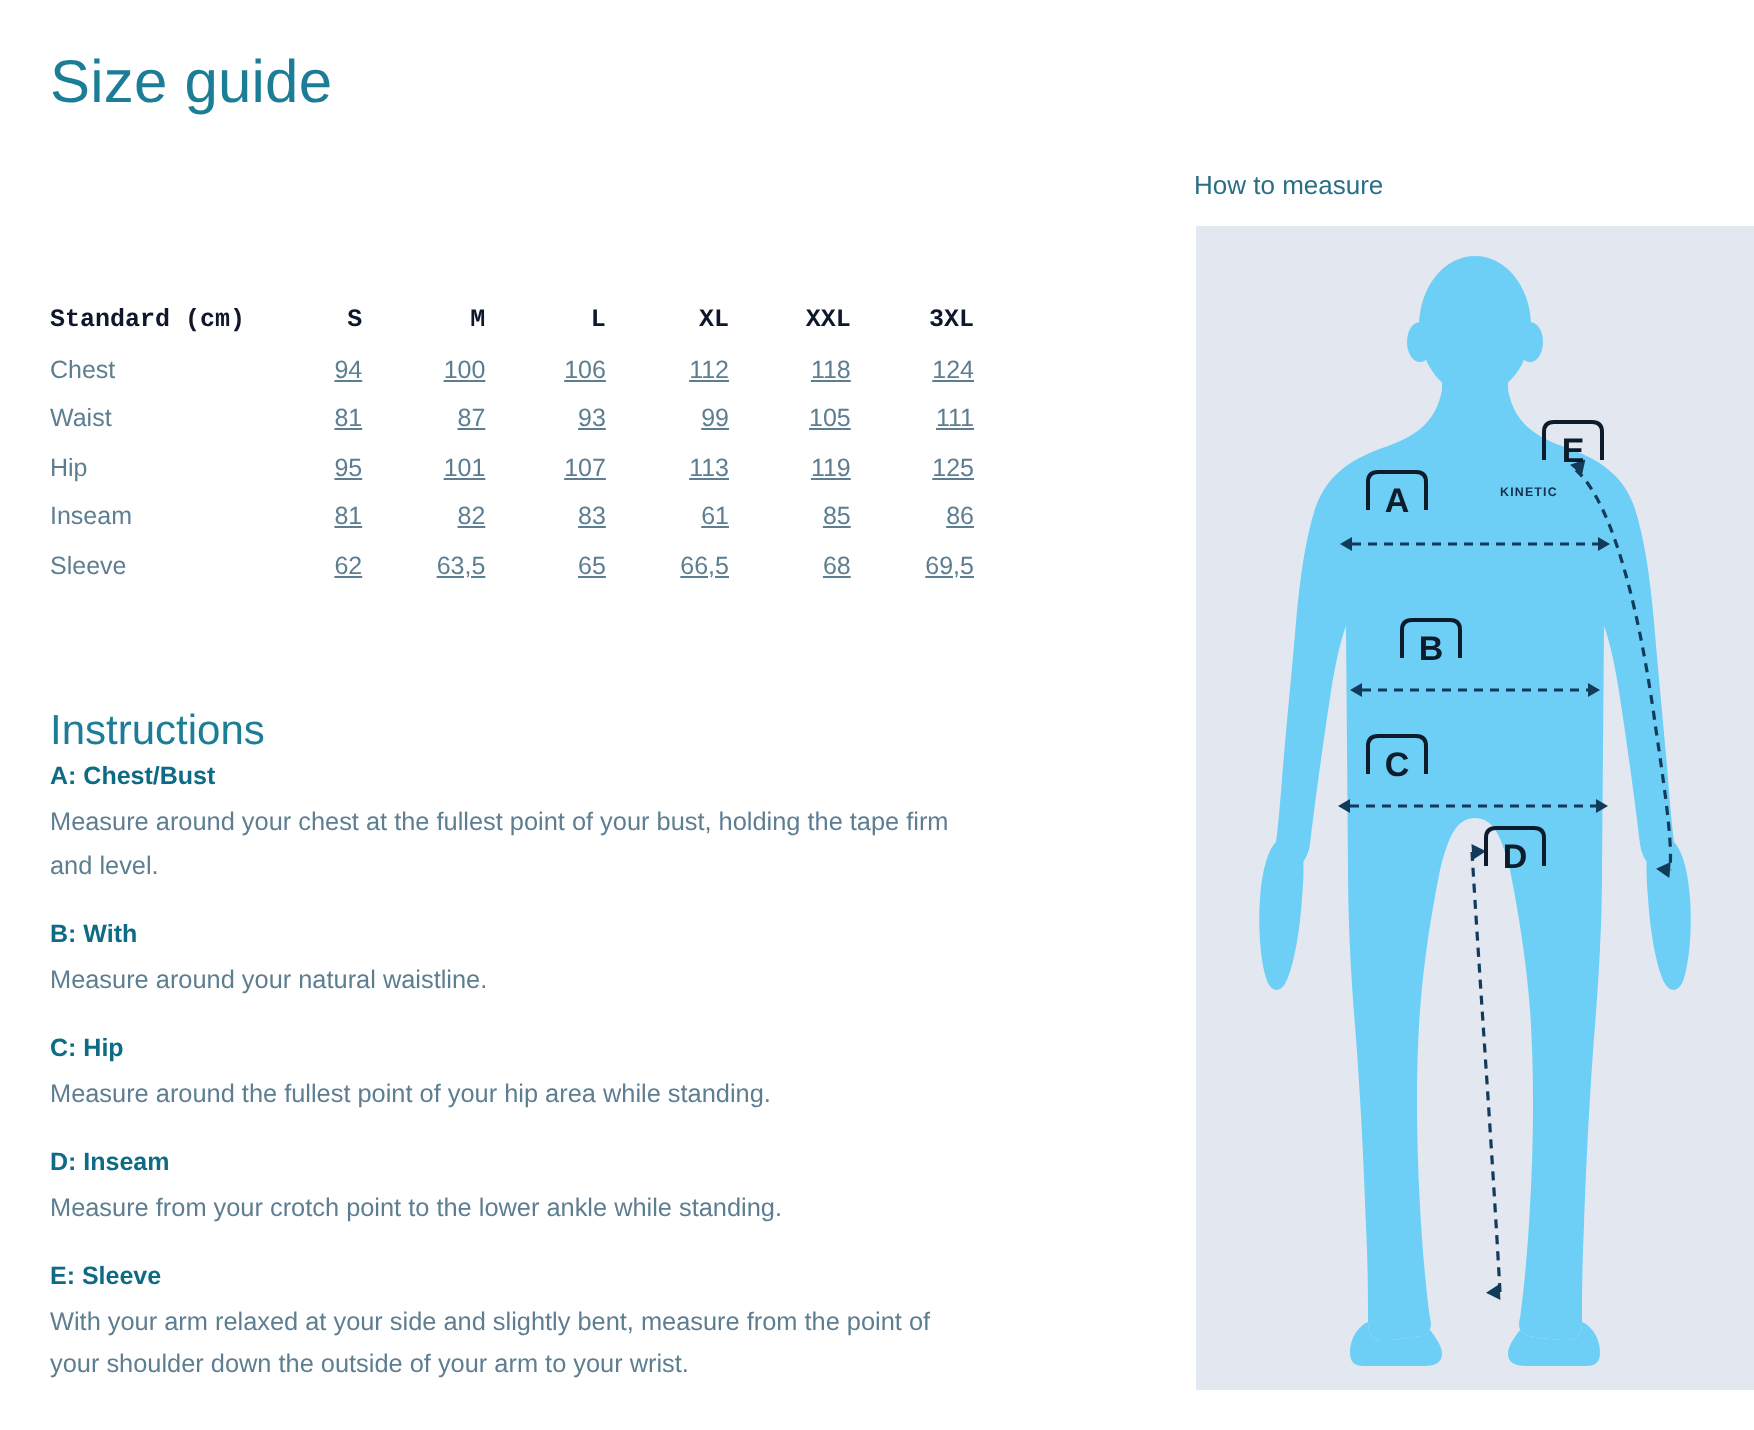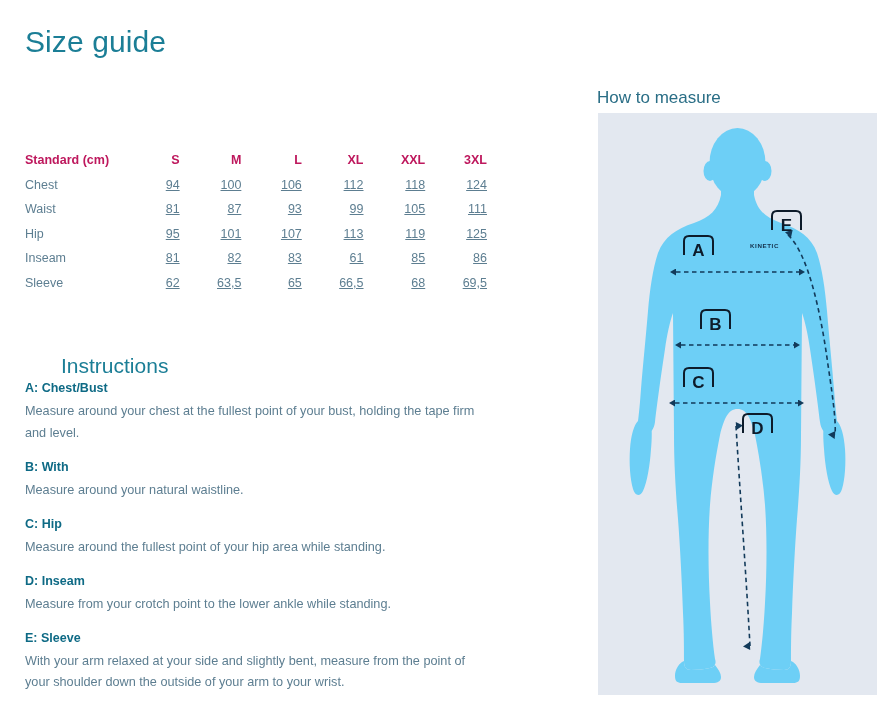--- a/index.html
+++ b/index.html
@@ -53,21 +53,22 @@
     border-collapse: collapse;
     font-size: 12.5px;
   }
   #size-table th, #size-table td {
     padding: 0;
     height: 24.5px;
     vertical-align: middle;
   }
   #size-table thead th {
     font-weight: bold;
-    color: #be185d;
+    color: #0f172a;
+    font-family: Liberation Mono, monospace;
   }
   #size-table thead th.rowlabel {
     text-align: left;
     width: 150px;
   }
   #size-table thead th.sizecol {
     text-align: right;
     width: 55px;
     padding-right: 18px;
   }
@@ -84,21 +85,20 @@
   }
 
   
   #instructions-title {
     position: absolute;
     left: 25px;
     top: 337px;
     font-size: 21px;
     font-weight: 400;
     color: #1b7e96;
-    margin-left: 36px;
   }
   #instructions-list {
     position: absolute;
     left: 25px;
     top: 381px;
     width: 460px;
   }
   .instr-item { margin-bottom: 15.5px; }
   .instr-head {
     font-size: 12.5px;
@@ -117,21 +117,21 @@
     position: absolute;
     left: 580px;
     top: 0;
     width: 297px;
     height: 715px;
   }
   #how-title {
     position: absolute;
     left: 17px;
     top: 74px;
-    font-size: 17px;
+    font-size: 13px;
     font-weight: 400;
     color: #2a6e86;
   }
   #figure-panel {
     position: absolute;
     left: 18px;
     top: 113px;
     width: 279px;
     height: 582px;
     background: #e3e8f0;

